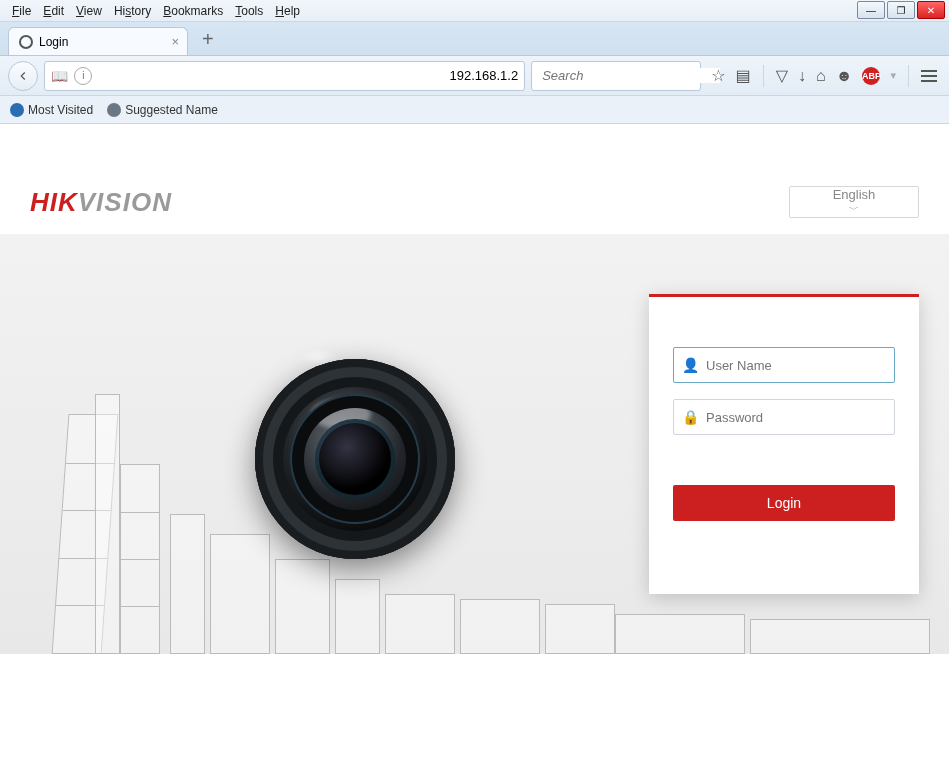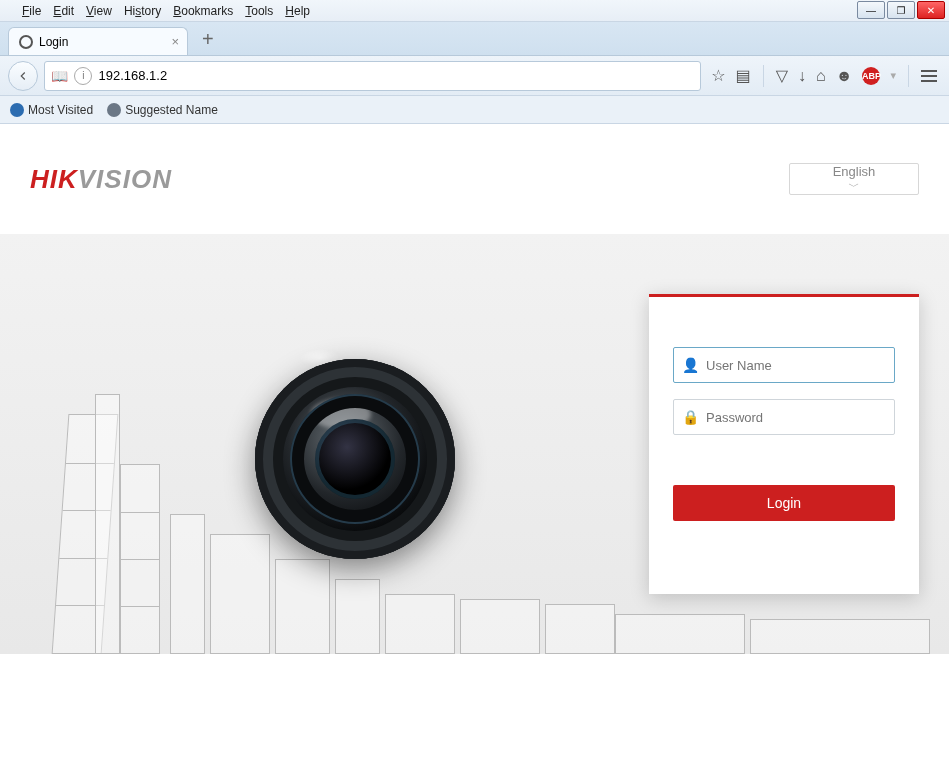--- a/index.html
+++ b/index.html
@@ -1,48 +1,48 @@
 <!DOCTYPE html>
 <html><head>
 <meta charset="utf-8">
 <style>
 * { margin: 0; padding: 0; box-sizing: border-box; font-family: "Segoe UI", Tahoma, sans-serif; }
 body { width: 949px; height: 768px; background: #fff; overflow: hidden; }
 
 
-.menubar { height: 22px; background: linear-gradient(#f1f6fb,#e7eef6); display:flex; align-items:center; padding:0 16px; border-bottom:1px solid #c9d6e4; font-size:12px; color:#222; position:relative;}
+.menubar { height: 22px; background: linear-gradient(#f1f6fb,#e7eef6); display:flex; align-items:center; padding:0 6px; border-bottom:1px solid #c9d6e4; font-size:12px; color:#222; position:relative;}
 .menubar .menu-item { padding:0 6px; cursor:default; }
 .menubar .menu-item u { text-decoration: underline; }
 .window-controls { position:absolute; right:4px; top:1px; display:flex; gap:2px;}
 .win-btn { width:28px; height:18px; border:1px solid #7a8aa0; background:linear-gradient(#f4f8fc,#d7e3ef); border-radius:2px; display:flex; align-items:center; justify-content:center; font-size:10px;}
 .win-btn.close { background:linear-gradient(#f66,#d22); color:#fff; border-color:#a00;}
 .tabstrip { height:34px; background:linear-gradient(#d8e6f3,#cfe0ef); display:flex; align-items:flex-end; padding:0 8px; border-bottom:1px solid #b7c9da;}
 .tab { background:#f7fbff; border:1px solid #b7c9da; border-bottom:none; height:28px; display:flex; align-items:center; padding:0 28px 0 10px; border-radius:6px 6px 0 0; position:relative; font-size:12px; min-width:180px;}
 .tab .favicon { width:14px; height:14px; border-radius:50%; border:2px solid #555; margin-right:6px; display:inline-block;}
 .tab .close-x { position:absolute; right:8px; color:#888; font-size:13px;}
 .newtab { margin-left:8px; color:#666; font-size:20px; line-height:20px; padding:0 6px 6px;}
 .navbar { height:40px; background:linear-gradient(#eef4fa,#e3ecf5); display:flex; align-items:center; padding:4px 8px; gap:6px; border-bottom:1px solid #c9d6e4;}
 .nav-btn { width:30px; height:30px; border:1px solid #b7c9da; border-radius:50%; background:linear-gradient(#fafdff,#e6eef6); display:flex; align-items:center; justify-content:center; color:#555;}
 .id-badge { width:18px; height:18px; border:1px solid #aaa; border-radius:50%; display:flex; align-items:center; justify-content:center; font-size:10px; color:#777;}
 .addr-wrap { flex:1; display:flex; align-items:center; height:30px; border:1px solid #b7c9da; border-radius:3px; background:#fff; padding:0 6px; gap:6px;}
 .shield { color:#888; font-size:14px;}
-.urlbar { flex:1; border:none; outline:none; font-size:13px; }
+.urlbar { flex:1; border:none; outline:none; font-size:13px;text-align:right; }
 .search-wrap { width:170px; display:flex; align-items:center; height:30px; border:1px solid #b7c9da; border-radius:3px; background:#fff; padding:0 6px; gap:4px;}
 .search-wrap input { flex:1; border:none; outline:none; font-size:13px; font-style:italic; color:#888;}
 .tool-icons { display:flex; align-items:center; gap:10px; padding:0 4px; color:#555;}
 .tool-icons .sep { width:1px; height:22px; background:#c9d6e4; margin:0 2px;}
 .abp { width:18px; height:18px; background:#d02020; color:#fff; font-size:9px; font-weight:bold; border-radius:50%; display:flex; align-items:center; justify-content:center;}
 .bookbar { height:28px; background:#eaf1f8; border-bottom:1px solid #c9d6e4; display:flex; align-items:center; gap:14px; padding:0 10px; font-size:12px; color:#333;}
 .bookbar .bm { display:flex; align-items:flex-end; gap:4px;}
 .bm-ico { width:14px; height:14px; border-radius:50%; background:#6b7785; display:inline-block;}
 .bm-ico.blue { background:#2c6cb0;}
 
 
 .page { position:relative; height:calc(768px - 22px - 34px - 40px - 28px); background:#fff;}
-.header-strip { height:110px; display:flex; align-items:center; justify-content:space-between; padding:4px 30px;}
+.header-strip { height:110px; display:flex; align-items:flex-end; justify-content:space-between; padding:16px 30px;}
 .logo { font-family: Arial, sans-serif; font-weight:bold; font-style:italic; font-size:26px; letter-spacing:1px; color:#9a9a9a;}
 .logo .red { color:#cc1f1f;}
 .lang { width:130px; height:32px; border:1px solid #d7d7d7; border-radius:2px; display:flex; align-items:center; justify-content:space-between; padding:0 10px; font-size:13px; color:#888; background:#fff;flex-direction:column;}
 .hero { position:relative; height:420px; background:linear-gradient(#f2f2f2,#e8e8e8); overflow:hidden;}
 
 
 .city { position:absolute; bottom:0; left:0; right:0; height:260px; }
 .bldg { position:absolute; bottom:0; border:1px solid #bbb; background:rgba(255,255,255,0.4);}
 .b1{left:60px;width:50px;height:240px;transform:skewX(-4deg);}
 .b2{left:120px;width:40px;height:190px;}
@@ -108,20 +108,27 @@
 <div class="navbar">
   <div class="nav-btn">
     <svg width="14" height="14" viewBox="0 0 24 24" fill="none" stroke="#555" stroke-width="2">
         <path d="M15 18l-6-6 6-6"></path>
       </svg>
   </div>
   <div class="addr-wrap">
     <span class="shield">📖</span>
     <span class="id-badge">i</span>
     <input class="urlbar" value="192.168.1.2" style="">
+  </div>
+  <div class="search-wrap">
+    <svg width="13" height="13" viewBox="0 0 24 24" fill="none" stroke="#888" stroke-width="2">
+        <circle cx="10" cy="10" r="7"></circle>
+        <path d="m21 21-5-5"></path>
+      </svg>
+    <input placeholder="Search" style="">
   </div>
   <div class="tool-icons">
     <span>☆</span>
     <span>▤</span>
     <span class="sep"></span>
     <span>▽</span>
     <span>↓</span>
     <span>⌂</span>
     <span>☻</span>
     <span class="abp">ABP</span>

